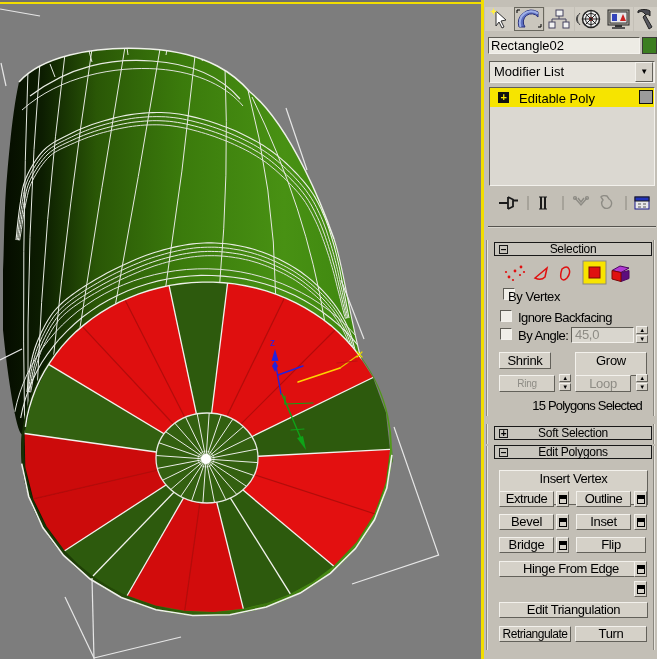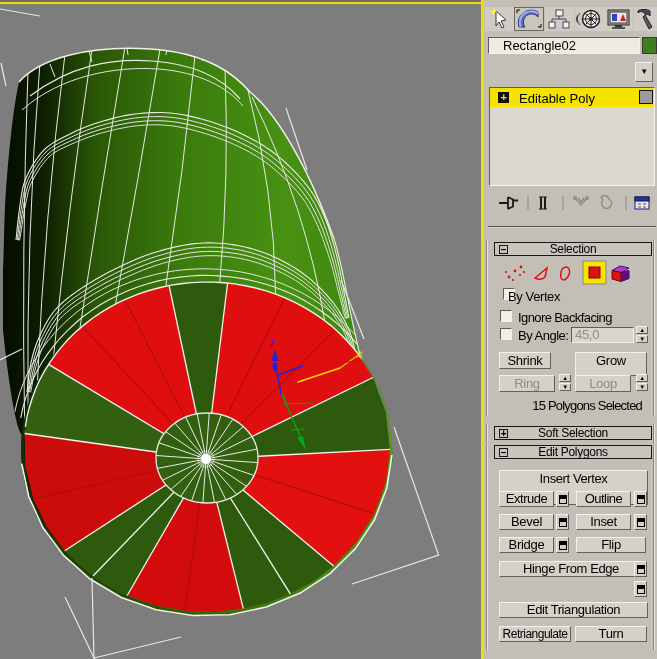--- a/index.html
+++ b/index.html
@@ -211,22 +211,23 @@
 <rect x="8" y="7" width="5" height="7" fill="#3344bb"></rect>
 <path d="M16,14 L19,7 L22,14 Z" fill="#cc2222"></path>
 <rect x="11" y="18" width="7" height="2" fill="#333"></rect>
 <rect x="8" y="20" width="13" height="2" fill="#555"></rect>
 </svg>
 <svg class="abs" style="left:150px;top:7px" width="23" height="24" viewBox="0 0 23 24">
 <rect width="23" height="24" fill="#d0ccc3"></rect>
 <path d="M4,4 C6,2 14,2 16,4 L16,9 C14,7 13,7 12,8 L10,6 C8,4 6,4 4,6 Z" fill="#4a4a52" stroke="#222"></path>
 <path d="M11,8 L18,20 L15,22 L9,10 Z" fill="#5a5a62" stroke="#222"></path>
 </svg>
-<div class="fld" style="left:4px;top:37px;width:152px;height:17px;background:#edebe4;font-size:13px;line-height:15px;padding-left:14px;letter-spacing:0">Rectangle02</div>
+<div class="fld" style="left:4px;top:37px;width:152px;height:17px;background:#edebe4;font-size:13px;line-height:15px;padding-left:2px;letter-spacing:0">Rectangle02</div>
 <div class="abs" style="left:158px;top:37px;width:15px;height:17px;background:#3c7e20;border:1px solid #3a3a36"></div>
+<div class="fld" style="left:5px;top:61px;width:166px;height:22px;background:#e7e4dd;font-size:13px;line-height:20px;padding-left:4px;letter-spacing:0">Modifier List</div>
 <div class="btn" style="left:151px;top:62px;width:18px;height:20px;font-size:8px;line-height:18px">▼</div>
 <div class="fld" style="left:5px;top:87px;width:166px;height:99px;background:#dbd8d1"></div>
 <div class="abs" style="left:6px;top:88px;width:164px;height:19px;background:#f6e400"></div>
 <div class="abs" style="left:14px;top:92px;width:11px;height:11px;background:#111;color:#f6e400;font-size:11px;line-height:10px;text-align:center;font-weight:bold">+</div>
 <div class="lbl" style="left:35px;top:91px;font-size:13px;color:#000;letter-spacing:0">Editable Poly</div>
 <div class="abs" style="left:155px;top:90px;width:14px;height:14px;background:#9b9b9b;border:1px solid #111"></div>
 <svg class="abs" style="left:12px;top:192px" width="160" height="22" viewBox="0 0 160 22">
 <g stroke="#1a1a1a" fill="none">
 <path d="M3,11 h9 M12,5 v12 M12,5 l5,2.5 v7 l-5,2.5 M17,8.5 h5" stroke-width="1.8"></path>
 <line x1="32" y1="4" x2="32" y2="18" stroke="#8a877f"></line>
@@ -273,21 +274,21 @@
 <div class="lbl" style="left:24px;top:289px;font-size:13px;letter-spacing:-0.4px">By Vertex</div>
 <div class="cb" style="left:16px;top:310px"></div>
 <div class="lbl" style="left:34px;top:310px;font-size:13px;letter-spacing:-0.6px">Ignore Backfacing</div>
 <div class="cb" style="left:16px;top:328px"></div>
 <div class="lbl" style="left:34px;top:328px;font-size:13px;letter-spacing:-0.5px">By Angle:</div>
 <div class="fld" style="left:87px;top:327px;width:63px;height:16px;background:#d9d6ce;color:#8e8c85;font-size:13px;line-height:14px;padding-left:3px">45,0</div>
 <div class="sp" style="left:152px;top:326px;height:8px">▲</div>
       <div class="sp" style="left:152px;top:335px;height:8px">▼</div>
 <div class="btn" style="left:15px;top:352px;width:52px;height:17px;font-size:13px;line-height:15px">Shrink</div>
 <div class="btn" style="left:91px;top:352px;width:72px;height:24px;font-size:13px;line-height:15px">Grow</div>
-<div class="btn dis" style="left:15px;top:375px;width:56px;height:17px;font-size:13px;line-height:15px">Ring</div>
+<div class="btn dis" style="left:15px;top:375px;width:56px;height:17px;font-size:10px;line-height:15px">Ring</div>
 <div class="sp" style="left:75px;top:374px;height:8px">▲</div>
       <div class="sp" style="left:75px;top:383px;height:8px">▼</div>
 <div class="btn dis" style="left:91px;top:375px;width:56px;height:17px;font-size:13px;line-height:15px">Loop</div>
 <div class="sp" style="left:152px;top:374px;height:8px">▲</div>
       <div class="sp" style="left:152px;top:383px;height:8px">▼</div>
 <div class="lbl" style="right:15px;top:398px;font-size:13px;letter-spacing:-0.8px">15 Polygons Selected</div>
 <div class="groove-v" style="left:2px;top:424px;height:20px"></div>
 <div class="groove-v" style="left:169px;top:424px;height:20px"></div>
 <div class="hdr" style="left:10px;top:426px;width:158px;height:14px">Soft Selection<div class="hbx">+</div></div>
 <div class="groove-v" style="left:2px;top:446px;height:204px"></div>

